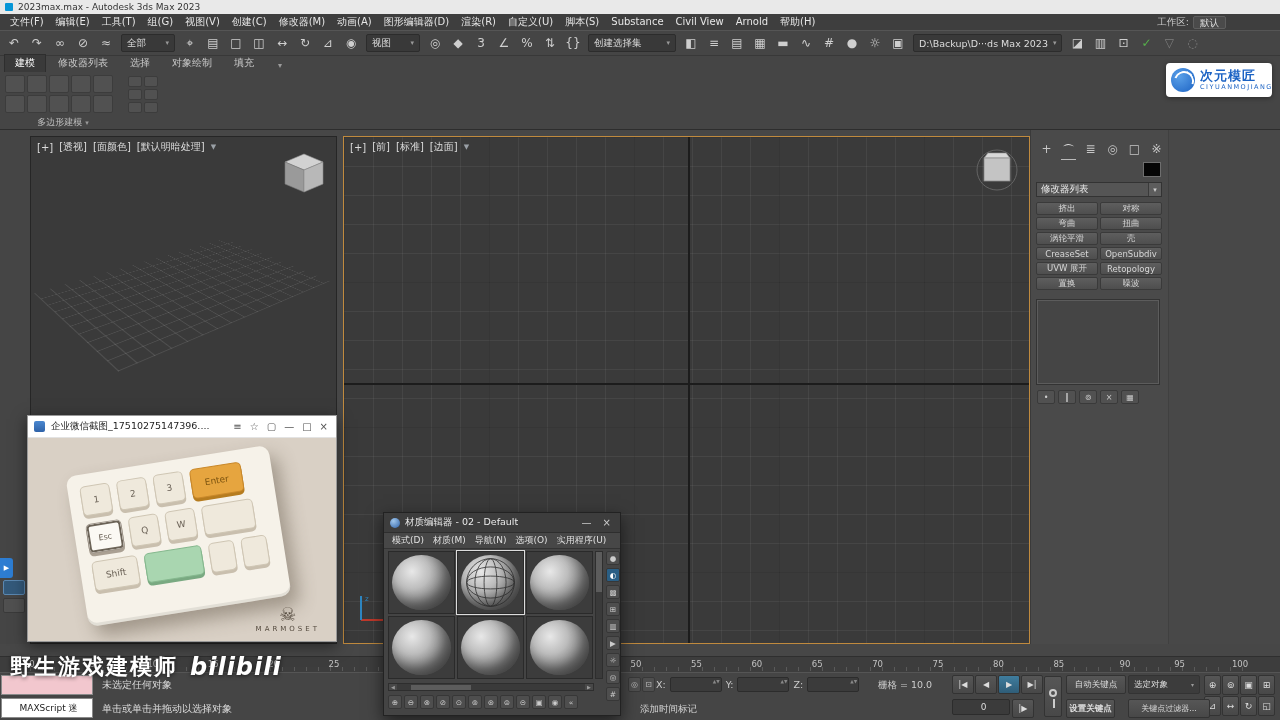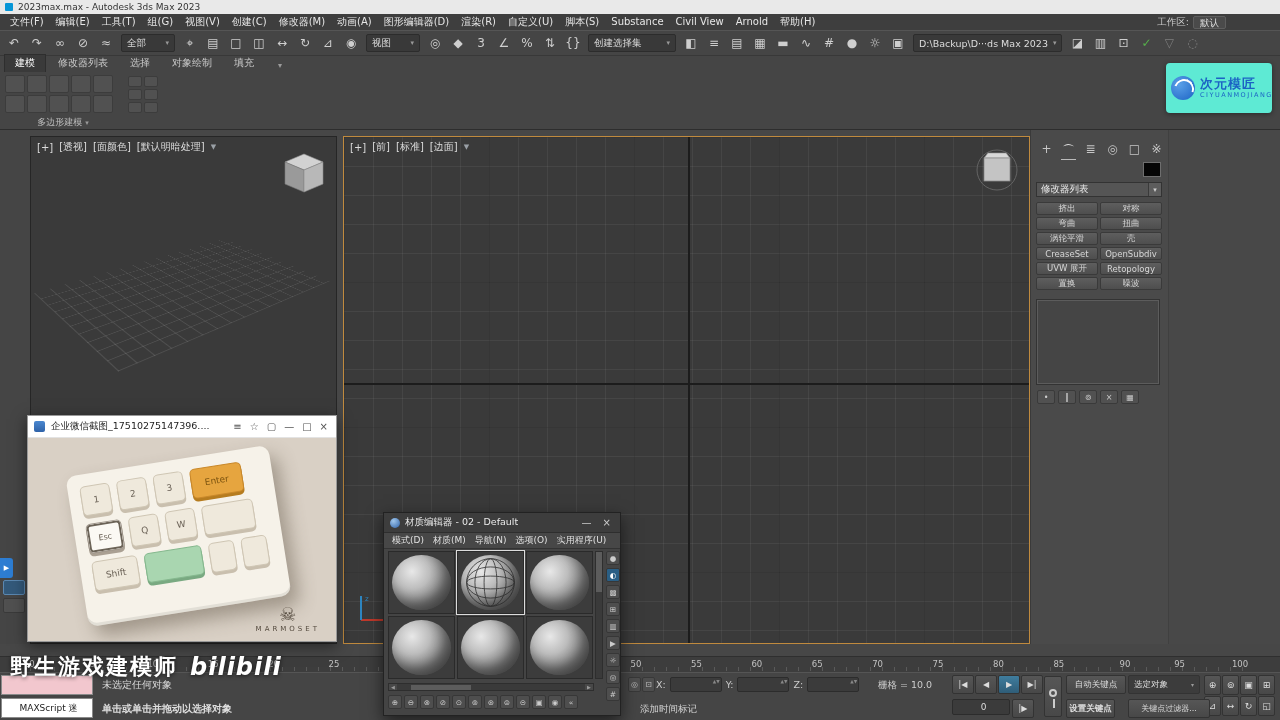--- a/index.html
+++ b/index.html
@@ -112,21 +112,21 @@
 
   
   .statusbar { position:absolute; top:672px; left:0; width:1280px; height:48px; background:#454545; border-top:1px solid #555;
     font-size:10px; color:#ddd; }
   .sb-rowA { position:absolute; top:0; left:0; right:0; height:24px; }
   .sb-rowB { position:absolute; top:24px; left:0; right:0; height:24px;text-align:center; }
   .listener-pink { position:absolute; left:1px; top:2px; width:92px; height:20px; background:#f2c7ce; border:1px solid #8a8a8a; }
   .listener-white { position:absolute; left:1px; top:1px; width:92px; height:20px; background:#fff; border:1px solid #8a8a8a;
     font-size:9px; color:#222; padding:3px 0 0 3px; white-space:nowrap; overflow:hidden; }
   .sb-status { position:absolute; left:102px; top:5px; }
-  .sb-prompt { position:absolute; left:102px; top:5px;font-weight:bold; }
+  .sb-prompt { position:absolute; left:102px; top:5px; }
   .sb-icon { position:absolute; top:4px; width:13px; height:15px; background:#4e4e4e; border:1px solid #383838; border-radius:2px;
     font-size:8px; color:#bbb; display:flex; align-items:center; justify-content:center; }
   .coords { position:absolute; left:656px; top:4px; display:flex; align-items:center; gap:4px; }
   .coord-label { font-size:9.5px; color:#ccc; }
   .coord-field { width:52px; height:15px; background:#3b3b3b; border:1px solid #2c2c2c; border-radius:2px; position:relative; }
   .coord-field::after { content:"▲▼"; position:absolute; right:1px; top:1px; font-size:4.5px; color:#888; line-height:6px; width:7px; }
   .grid-label { position:absolute; left:878px; top:6px; font-size:9.5px; color:#ccc; }
   .timetag { position:absolute; left:640px; top:6px; font-size:9.5px; color:#d5d5d5; }
   .playback { position:absolute; left:952px; top:2px; display:flex; gap:1px; }
   .pb-btn { width:22px; height:19px; background:linear-gradient(#565656,#484848); border:1px solid #333; border-radius:2px;
@@ -202,21 +202,21 @@
     display:flex; justify-content:space-between; font-size:5px; color:#999; }
   .me-hscroll span { width:8px; display:flex; align-items:center; justify-content:center; background:#484848; }
   .me-hthumb { position:absolute; left:22px; top:1px; width:60px; height:5px; background:#5c5c5c; }
   .me-btools { position:absolute; left:4px; top:146px; display:flex; gap:2px; }
 
   
   .wm-bili { position:absolute; left:10px; top:652px; display:flex; align-items:center; gap:12px; color:#fff;
     text-shadow:0 1px 4px rgba(0,0,0,.65); z-index:30; pointer-events:none; }
   .wm-bili-author { font-size:22px; font-weight:bold; letter-spacing:2px; }
   .wm-bili-logo { font-size:24px; font-weight:bold; font-style:italic; letter-spacing:1px; }
-  .wm-studio { position:absolute; left:1166px; top:63px; width:106px; height:50px; background:#5eead4; border-radius:4px;
+  .wm-studio { position:absolute; left:1166px; top:63px; width:106px; height:34px; background:#ffffff; border-radius:4px;
     display:flex; align-items:center; gap:5px; padding:2px 5px; box-shadow:0 1px 5px rgba(0,0,0,.4); z-index:15; }
   .studio-logo { width:24px; height:24px; border-radius:50%; background:radial-gradient(circle at 35% 35%, #5aa0e8, #1c63c4);
     position:relative; flex-shrink:0; }
   .studio-logo::after { content:""; position:absolute; left:3px; top:3px; width:16px; height:16px; border:2px solid transparent;
     border-top-color:#fff; border-right-color:#fff; border-radius:50%; transform:rotate(-25deg); }
   .studio-texts { display:flex; flex-direction:column; line-height:1.1; }
   .studio-name { color:#1c63c4; font-weight:bold; font-size:13px; letter-spacing:1px; }
   .studio-sub { color:#1c63c4; font-size:6.5px; letter-spacing:1.5px; }
 </style>
 </head>

